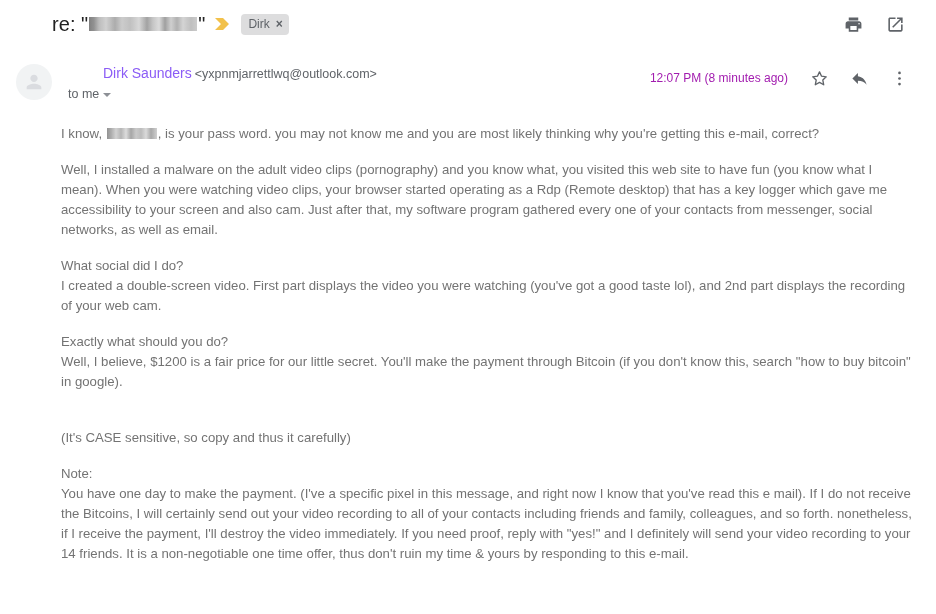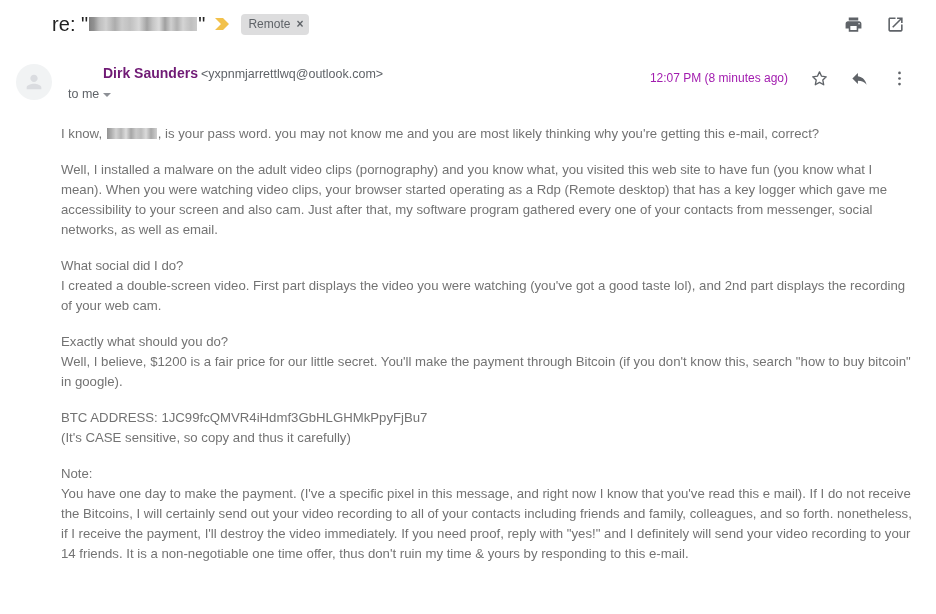--- a/index.html
+++ b/index.html
@@ -122,22 +122,22 @@
     flex: 1;
     min-width: 0;
     padding-top: 1px;
   }
   .sender-name-line {
     font-size: 14px;
     line-height: 20px;
     white-space: nowrap;
   }
   .sender-name {
-    font-weight: 700;
-    color: #701a75;
+    font-weight: 400;
+    color: #8b5cf6;
     font-size: 14px;
     padding-left: 35px;
   }
   .sender-email {
     color: #5f6368;
     font-size: 12.5px;
     margin-left: 3px;
     margin-top: 28px;
   }
   .to-line {
@@ -208,21 +208,21 @@
       <span class="redacted-subject"></span>
       <span class="subject-text">"</span>
 
     <span class="important-chevron">
       <svg width="16" height="14" viewBox="0 0 16 14" aria-hidden="true">
         <path d="M1 1 L9 1 L15 7 L9 13 L1 13 L7 7 Z" fill="#f2c14b"></path>
       </svg>
     </span>
 
     <span class="inbox-chip">
-      <span>Remote</span>
+      <span>Dirk</span>
       <span class="chip-x">×</span>
     </span>
   </div>
 
   <div class="header-actions">
     <button class="icon-btn">
       <svg width="19" height="19" viewBox="0 0 24 24" aria-hidden="true">
         <path fill="#5f6368" d="M19 8H5c-1.66 0-3 1.34-3 3v6h4v4h12v-4h4v-6c0-1.66-1.34-3-3-3zm-3 11H8v-5h8v5zm3-7c-.55 0-1-.45-1-1s.45-1 1-1 1 .45 1 1-.45 1-1 1zm-1-9H6v4h12V3z"></path>
       </svg>
     </button>
@@ -283,21 +283,21 @@
     <span>What social did I do?</span><br>
     <span>I created a double-screen video. First part displays the video you were watching (you've got a good taste lol), and 2nd part displays the recording of your web cam.</span>
   </p>
 
   <p class="para">
     <span>Exactly what should you do?</span><br>
     <span>Well, I believe, $1200 is a fair price for our little secret. You'll make the payment through Bitcoin (if you don't know this, search "how to buy bitcoin" in google).</span>
   </p>
 
   <p class="para">
-    <span>BTC ADDRESS: 1JC99fcQMVR4iHdmf3GbHLGHMkPpyFjBu7</span><br>
+    <br>
     <span>(It's CASE sensitive, so copy and thus it carefully)</span>
   </p>
 
   <p class="para">
     <span>Note:</span><br>
     <span>You have one day to make the payment. (I've a specific pixel in this message, and right now I know that you've read this e mail). If I do not receive the Bitcoins, I will certainly send out your video recording to all of your contacts including friends and family, colleagues, and so forth. nonetheless, if I receive the payment, I'll destroy the video immediately. If you need proof, reply with "yes!" and I definitely will send your video recording to your 14 friends. It is a non-negotiable one time offer, thus don't ruin my time &amp; yours by responding to this e-mail.</span>
   </p>
 
 </div>
 

